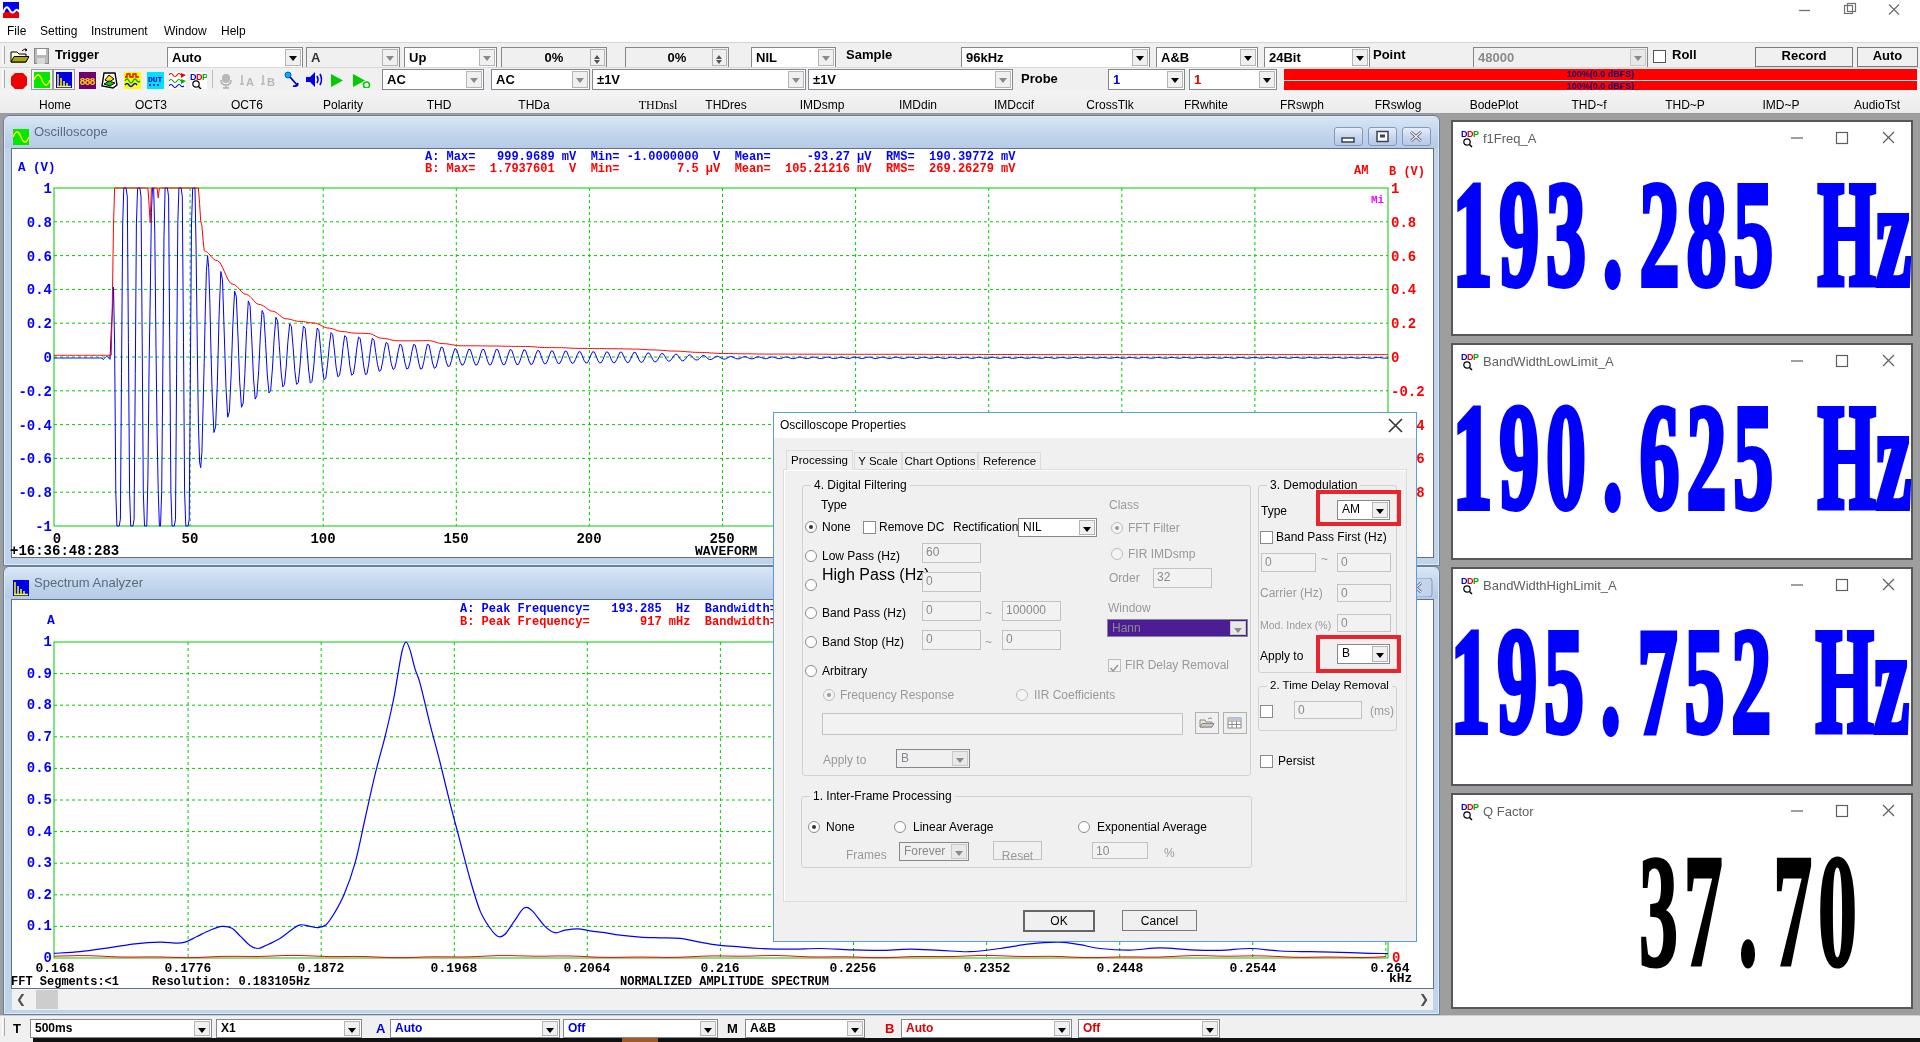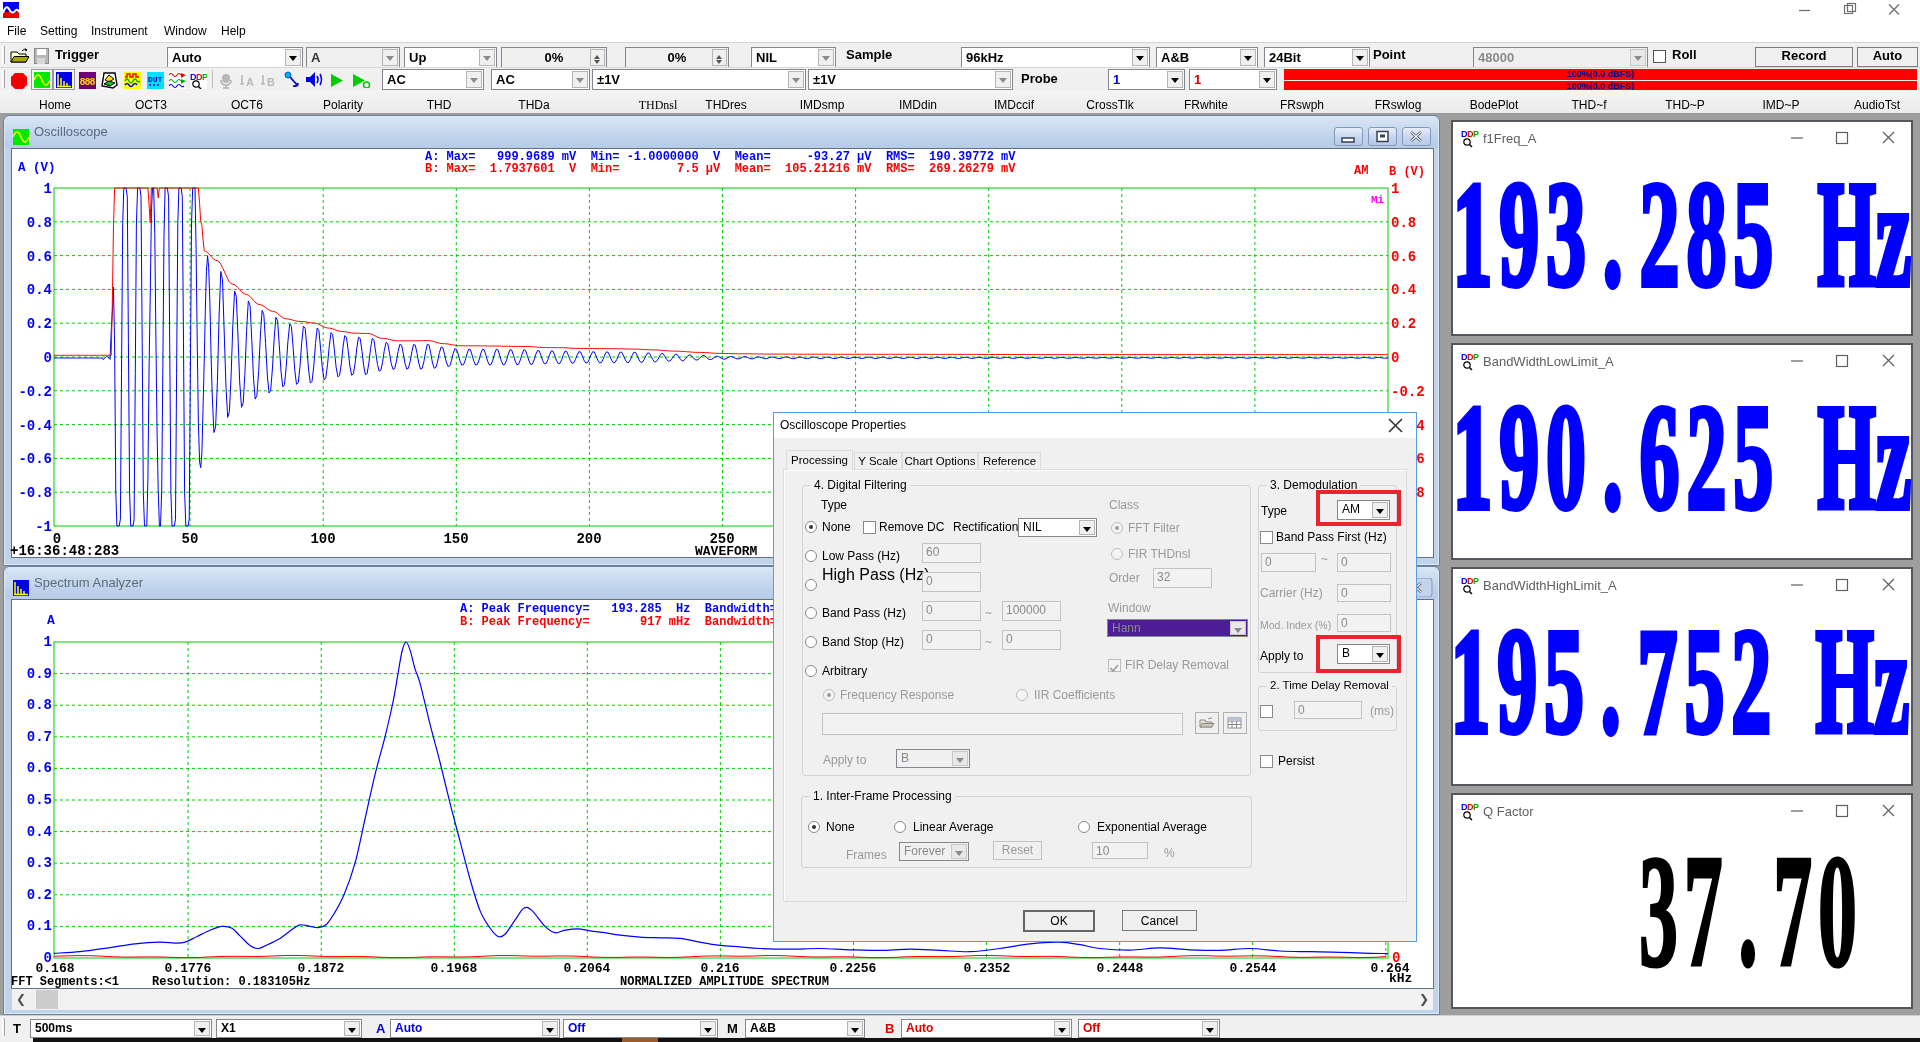--- a/index.html
+++ b/index.html
@@ -600,21 +600,21 @@
     </div>
     <div class="glab" style="left:49px;top:340px;font-size:12px;">Apply to</div>
     <div class="cb" style="left:122px;top:336px;width:74px;height:19px;background:#f0f0f0;">
       <div class="cbt" style="font-size:12px;color:#8a8a8a;top:1px;">B</div>
       <div class="cbb g flat"></div>
     </div>
     <div class="glab" style="left:335px;top:85px;font-size:12px;">Class</div>
     <div class="radio dis sel" style="left:337px;top:109px;"></div>
     <div class="glab" style="left:354px;top:108px;font-size:12px;">FFT Filter</div>
     <div class="radio dis" style="left:337px;top:135px;"></div>
-    <div class="glab" style="left:354px;top:134px;font-size:12px;">FIR THDnsl</div>
+    <div class="glab" style="left:354px;top:134px;font-size:12px;">FIR IMDsmp</div>
     <div class="glab" style="left:335px;top:158px;font-size:12px;">Order</div>
     <div class="ed" style="left:379px;top:155px;width:59px;height:20px;">32</div>
     <div class="glab" style="left:334px;top:188px;font-size:12px;">Window</div>
     <div class="cb" style="left:333px;top:206px;width:141px;height:18px;background:#4c1d95;">
       <div class="cbt" style="font-size:12px;color:#8a8a8a;top:1px;">Hann</div>
       <div class="cbb g flat"></div>
     </div>
     <div class="chk dis" style="left:334px;top:246px;"><svg width="11" height="11">
         <path d="M1.5 5 L4 8 L9 2" fill="none" stroke="#9a9a9a" stroke-width="1.6"></path>
       </svg></div>
@@ -649,21 +649,21 @@
     <div class="lab" style="left:52px;top:407px;font-size:12px;">None</div>
     <div class="radio " style="left:120px;top:408px;"></div>
     <div class="lab" style="left:139px;top:407px;font-size:12px;">Linear Average</div>
     <div class="radio " style="left:304px;top:408px;"></div>
     <div class="lab" style="left:323px;top:407px;font-size:12px;">Exponential Average</div>
     <div class="glab" style="left:72px;top:435px;font-size:12px;">Frames</div>
     <div class="cb" style="left:125px;top:429px;width:70px;height:19px;background:#f0f0f0;">
       <div class="cbt" style="font-size:12px;color:#8a8a8a;top:1px;">Forever</div>
       <div class="cbb g flat"></div>
     </div>
-    <div class="a" style="left:219px;top:428px;width:49px;height:19px;background:#f0f0f0;border:1px solid #c3c3c3;text-align:center;font-size:12px;color:#9a9a9a;padding-top:1px;">Reset</div>
+    <div class="a" style="left:219px;top:428px;width:49px;height:19px;background:#f0f0f0;border:1px solid #c3c3c3;text-align:center;font-size:12px;color:#9a9a9a;padding-top:7px;">Reset</div>
     <div class="ed" style="left:318px;top:429px;width:56px;height:17px;">10</div>
     <div class="glab" style="left:390px;top:433px;font-size:12px;">%</div>
     <div class="a" style="left:249px;top:497px;width:72px;height:22px;background:#f0f0f0;border:2px solid #666;text-align:center;font-size:12px;padding-top:2px;">OK</div>
     <div class="a" style="left:348px;top:497px;width:75px;height:21px;background:#f0f0f0;border:1px solid #7b7b7b;text-align:center;font-size:12px;padding-top:3px;">Cancel</div>
   </div>
 <div class="a" style="left:0;top:1015px;width:1920px;height:23px;background:#f0f0f0;border-top:1px solid #cfcfcf;">
     <div class="a" style="left:2px;top:2px;width:3px;height:18px;border-left:1px solid #fff;border-right:1px solid #a8a8a8;"></div>
     <div class="a" style="left:13px;top:5px;font-size:13px;font-weight:bold;">T</div>
 <div class="cb" style="left:30px;top:3px;width:182px;height:19px;">
       <div class="cbt" style="font-size:12px;font-weight:bold;color:#000;top:1px;">500ms</div>

